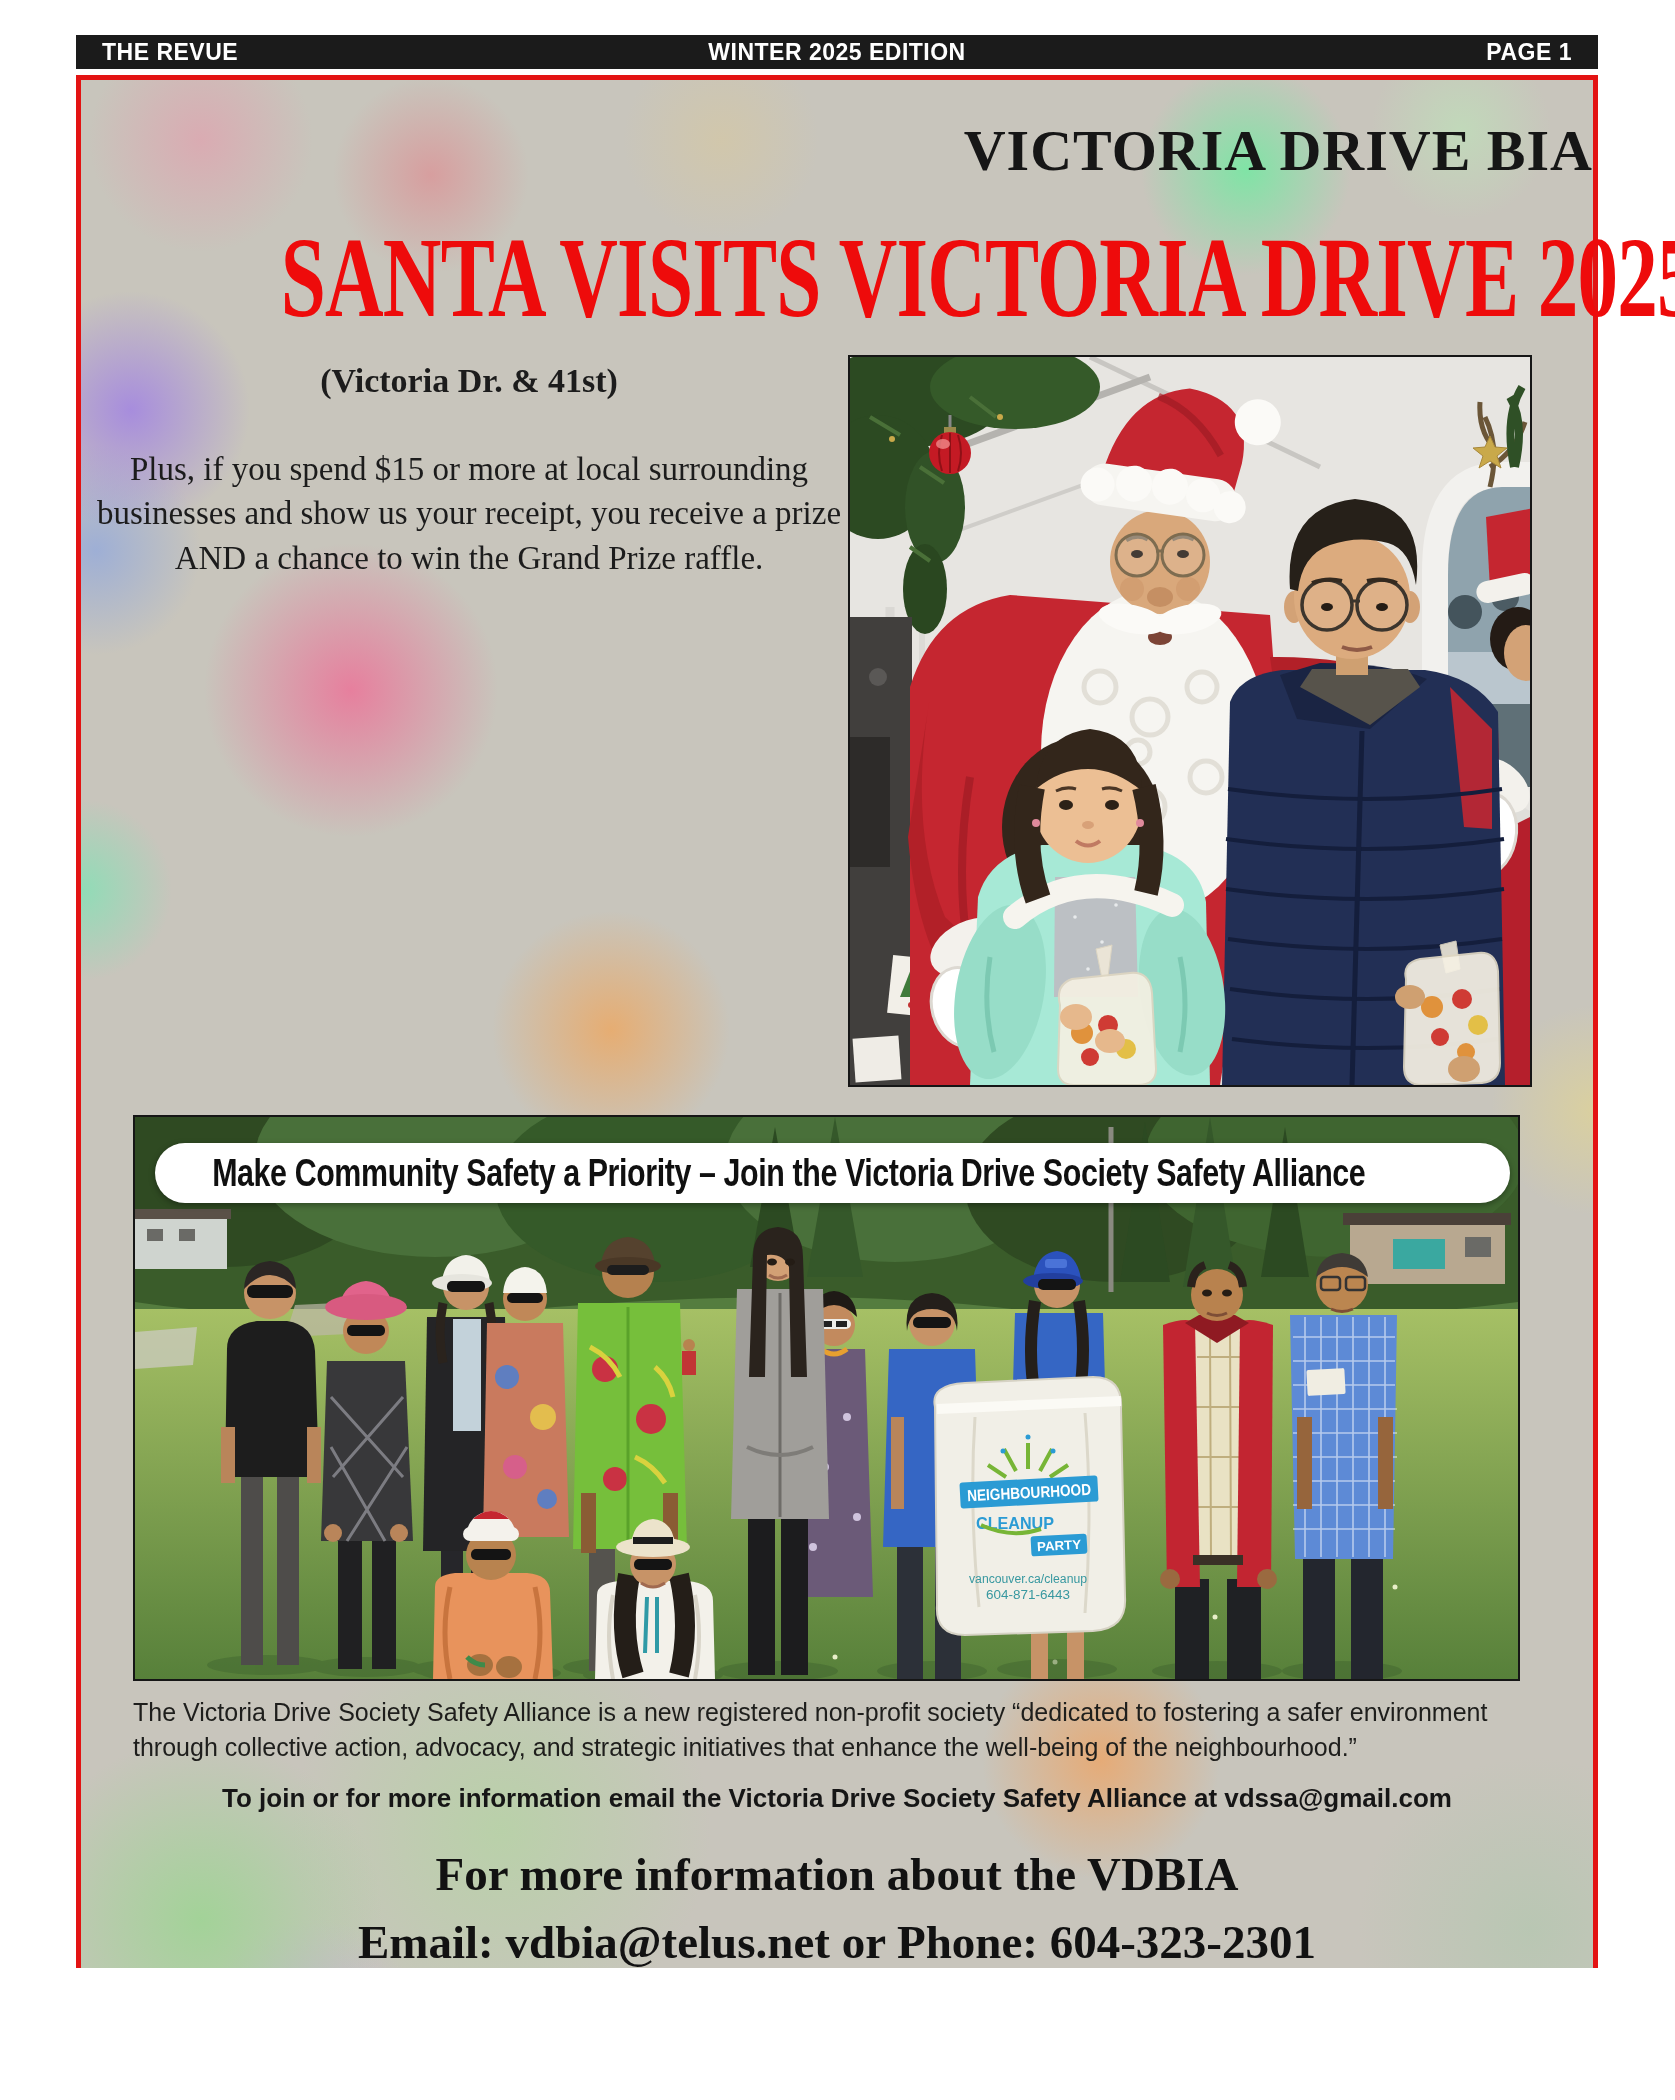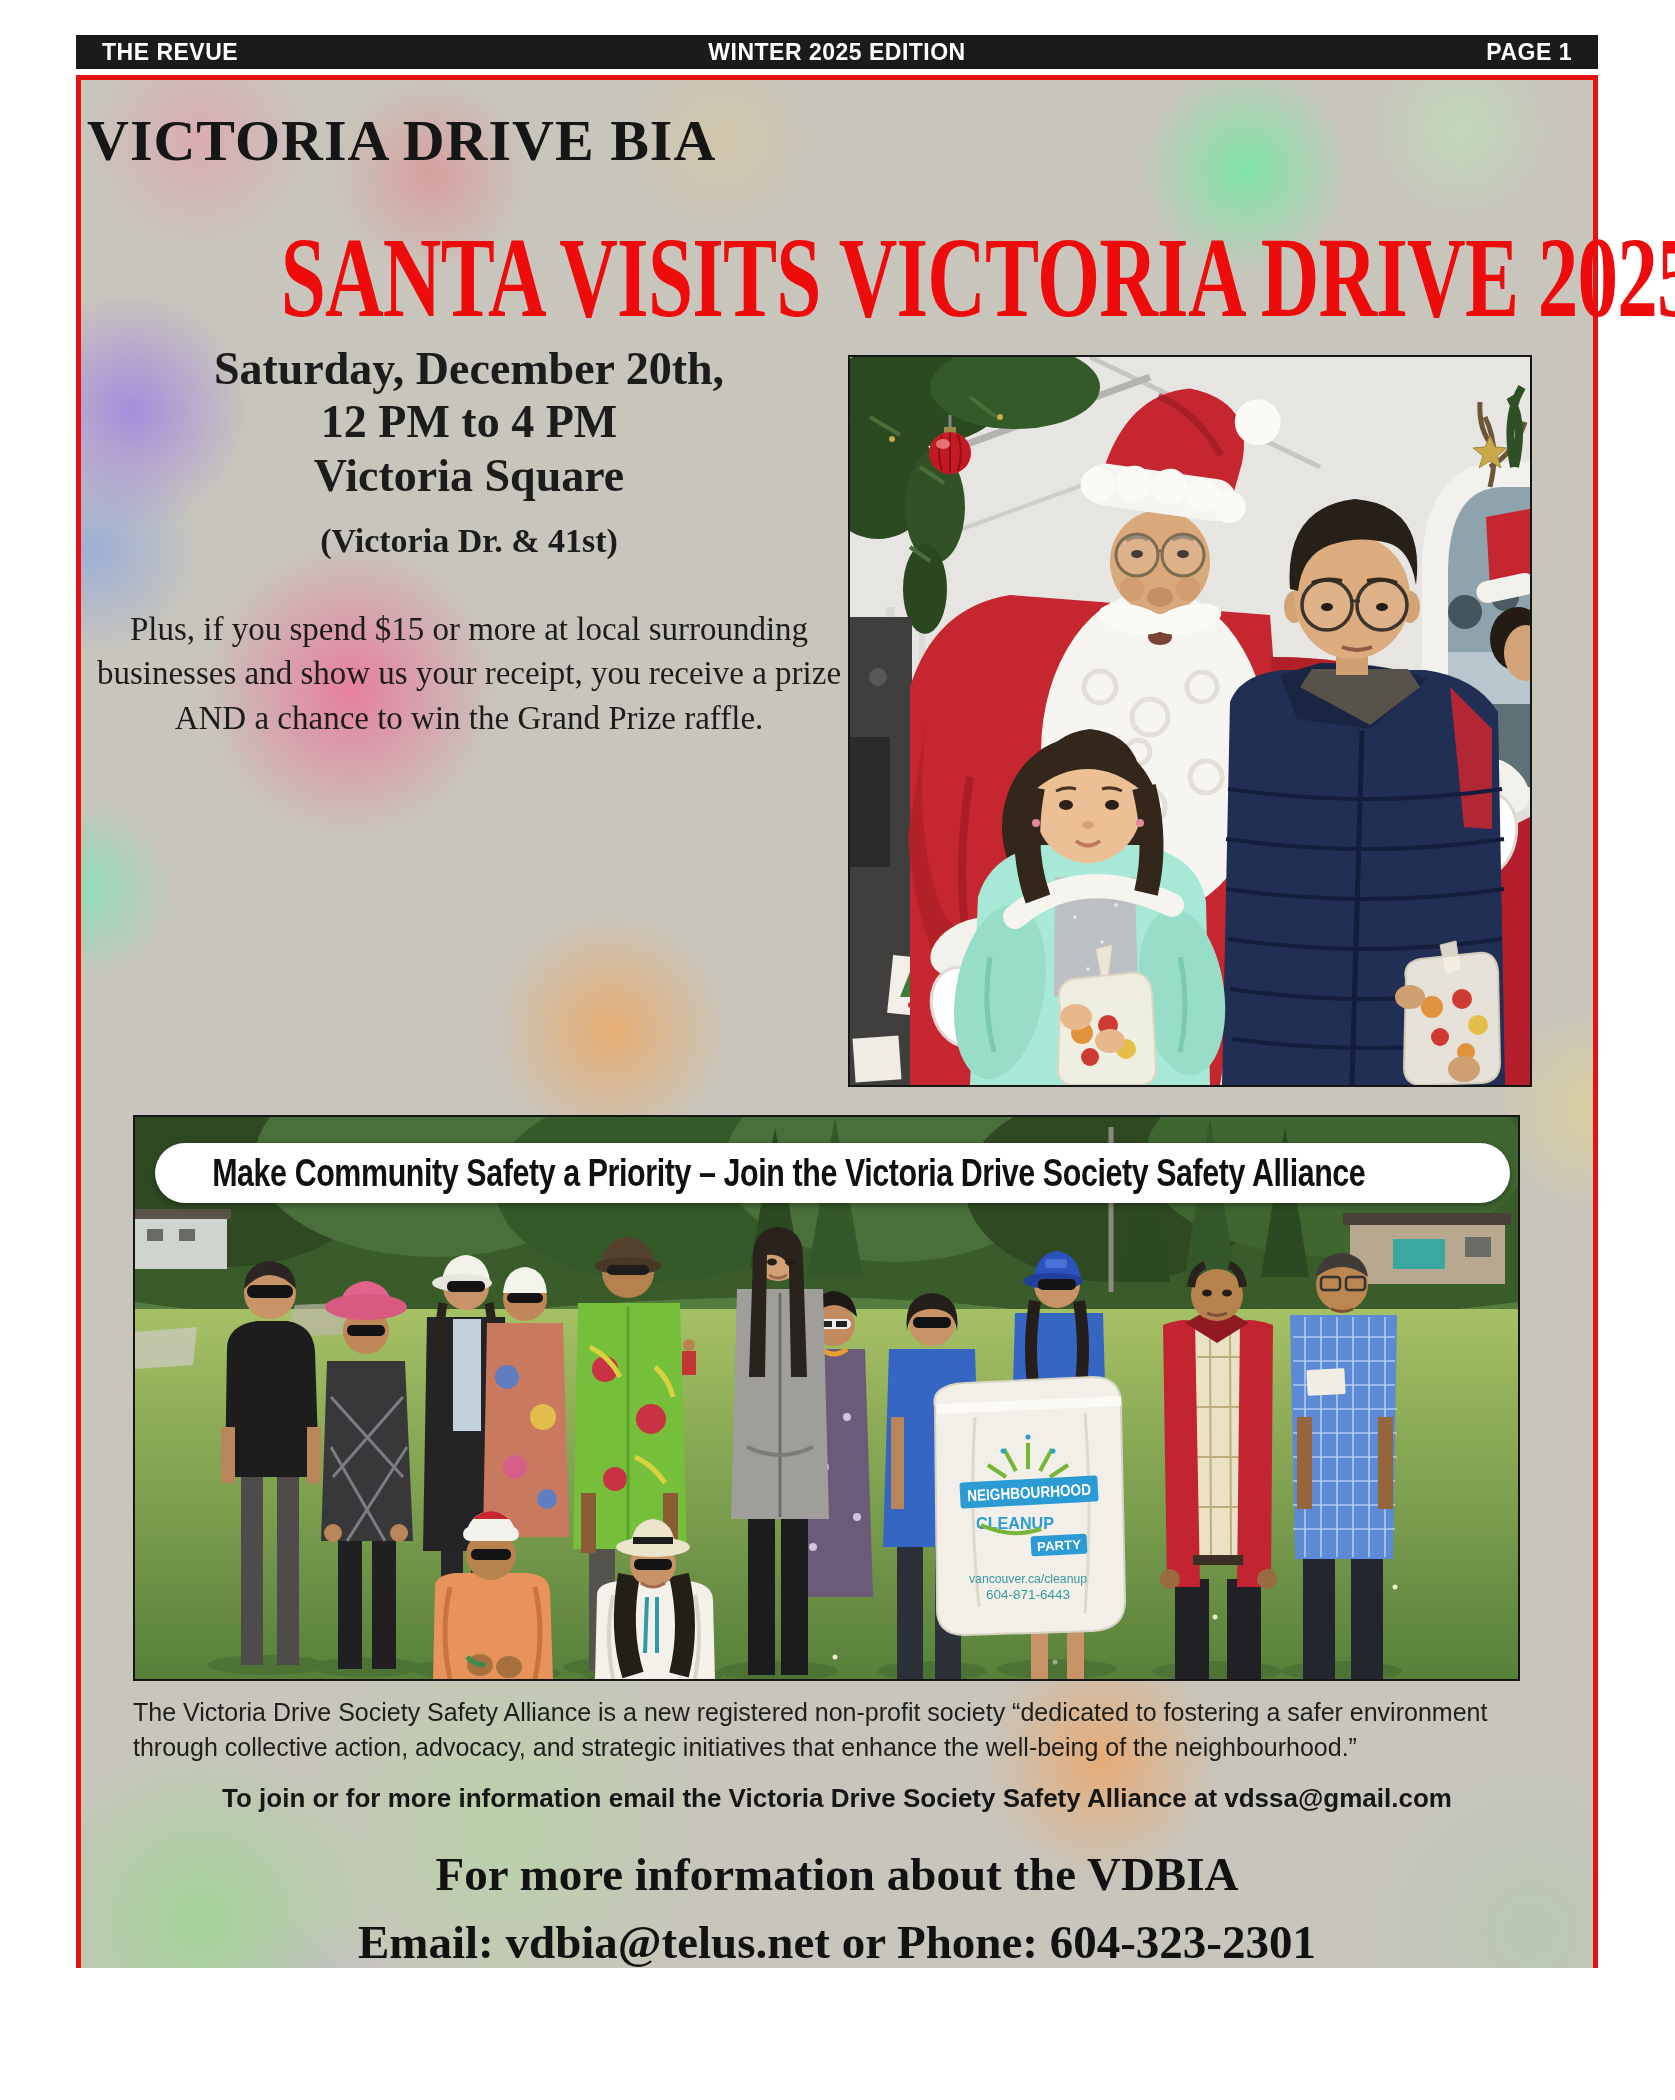--- a/index.html
+++ b/index.html
@@ -26,22 +26,22 @@
           radial-gradient(circle 140px at 640px 60px,  rgba(215,200,160,.60), rgba(215,200,160,0) 70%),
           radial-gradient(circle 130px at 0px 810px,   rgba(120,230,180,.70), rgba(120,230,180,0) 70%),
           radial-gradient(circle 170px at 530px 950px, rgba(240,165,90,.75),  rgba(240,165,90,0) 70%),
           radial-gradient(circle 150px at 1515px 1030px,rgba(230,215,140,.60),rgba(230,215,140,0) 70%),
           radial-gradient(circle 260px at 120px 1840px, rgba(150,215,140,.75),rgba(150,215,140,0) 70%),
           radial-gradient(circle 160px at 230px 1950px, rgba(200,170,230,.60),rgba(200,170,230,0) 70%),
           radial-gradient(circle 170px at 1020px 1680px,rgba(242,160,90,.70), rgba(242,160,90,0) 70%),
           radial-gradient(circle 300px at 420px 1750px, rgba(170,220,150,.50),rgba(170,220,150,0) 70%),
           radial-gradient(circle 240px at 1450px 1850px,rgba(170,200,170,.50),rgba(170,200,170,0) 72%),
           #c8c5bc;}
-  .org-title{position:absolute;top:28px;left:0;width:100%;text-align:left;
-             font:bold 58px/1.15 "Liberation Serif",serif;color:#161616;letter-spacing:1px;padding-left:6px;}
+  .org-title{position:absolute;top:38px;left:0;width:100%;text-align:right;
+             font:bold 58px/1.15 "Liberation Serif",serif;color:#161616;letter-spacing:1px;}
   .event-title{position:absolute;top:140px;left:0;width:100%;text-align:center;color:#ee0b0b;}
   .event-title span{display:inline-block;font:bold 104px/1 "Liberation Serif",serif;
              transform:scale(.78,1.1);transform-origin:center top;white-space:nowrap;letter-spacing:-1px;}
   .left-col{position:absolute;left:12px;top:262px;width:752px;text-align:center;color:#1c1c1c;}
   .ed-heading{font:bold 46px/1.16 "Liberation Serif",serif;}
   .ed-sub{font:bold 34px/1.3 "Liberation Serif",serif;margin-top:17px;}
   .para1{font:33px/1.34 "Liberation Serif",serif;margin-top:46px;}
   .para2{font:33px/1.34 "Liberation Serif",serif;margin-top:44px;}
   .photo{position:absolute;border:2px solid #161616;background:#ddd;overflow:hidden;}
   .photo svg{display:block;width:100%;height:100%;}
@@ -72,25 +72,20 @@
 
   <div class="frame">
 
     <div class="org-title">VICTORIA DRIVE BIA</div>
 
     <div class="event-title">
       <span>SANTA VISITS VICTORIA DRIVE 2025</span>
     </div>
 
     <div class="left-col">
-      <div class="ed-heading">
-        <div>Saturday, December 20th,</div>
-        <div>12 PM to 4 PM</div>
-        <div>Victoria Square</div>
-      </div>
       <div class="ed-sub">(Victoria Dr. &amp; 41st)</div>
       <div class="para2">Plus, if you spend $15 or more at local surrounding businesses and show us your receipt, you receive a prize AND a chance to win the Grand Prize raffle.</div>
     </div>
 
     <div class="photo photo-santa" aria-label="Santa in a white tent posing with a boy in a navy puffer jacket and a girl in a mint jacket holding candy bags">
       <svg viewBox="0 0 680 728" preserveAspectRatio="none">
 
         <rect x="0" y="0" width="680" height="728" fill="#e7e5e1"></rect>
         <ellipse cx="470" cy="620" rx="320" ry="220" fill="#dbd9d5" opacity=".6"></ellipse>
         <line x1="0" y1="130" x2="300" y2="20" stroke="#b5b3af" stroke-width="7"></line>

